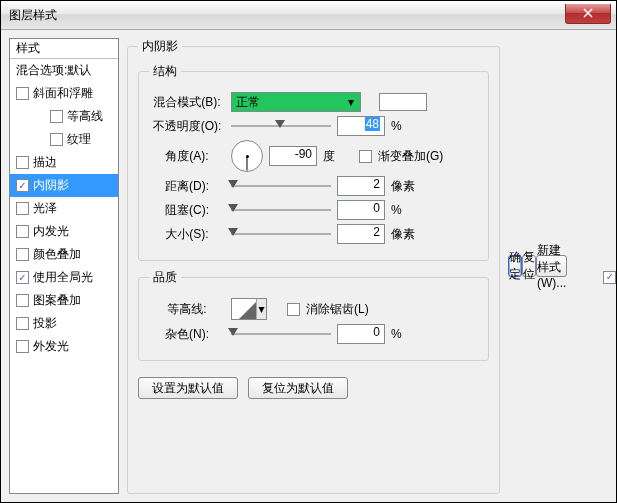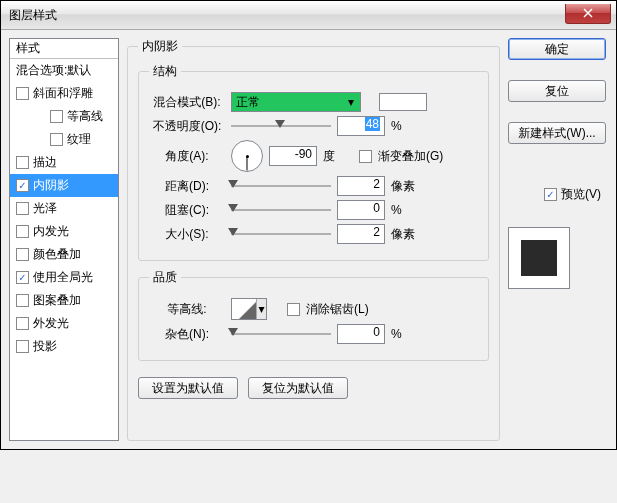--- a/index.html
+++ b/index.html
@@ -1,17 +1,17 @@
 <!DOCTYPE html>
 <html><head>
 <meta charset="utf-8">
 <style>
 * { box-sizing: border-box; margin: 0; padding: 0; font-family: "Microsoft YaHei", "SimSun", sans-serif; font-size: 12px; }
 body { background: #f0f0f0; }
-.dialog { width: 617px; height: 450px; border: 1px solid #000; background: #f0f0f0; display: flex; flex-direction: column; }
+.dialog { width: 617px; height: 503px; border: 1px solid #000; background: #f0f0f0; display: flex; flex-direction: column; }
 .titlebar { height: 29px; background: linear-gradient(#fff, #e8e8e8 45%, #d8d8d8 50%, #e8e8e8); display: flex; align-items: center; padding-left: 8px; border-bottom: 1px solid #aaa; }
 .titlebar-text { flex: 1; color: #000; }
 .close-btn { width: 46px; height: 20px; margin-right: 5px; margin-top: -3px; background: linear-gradient(#e49a9a, #c75050 45%, #b03030 50%, #c04040); border: 1px solid #8a2a2a; border-top: none; border-radius: 0 0 3px 3px; display: flex; align-items: center; justify-content: center; color: #fff; cursor: pointer; }
 .close-btn svg { width: 10px; height: 10px; }
 .body { flex: 1; display: flex; padding: 8px; gap: 8px; }
 .sidebar { width: 110px; border: 1px solid #828790; background: #fff; }
 .sidebar-header { padding: 1px 6px; border-bottom: 1px solid #c0c0c0; }
 .sidebar-item { padding: 3px 6px; display: flex; align-items: center; gap: 4px; cursor: pointer; }
 .sidebar-item.child { padding-left: 40px; }
 .sidebar-item.selected { background: #3399ff; color: #fff; }
@@ -31,21 +31,21 @@
 .num-input { width: 48px; height: 20px; border: 1px solid #828790; background: #fff; padding: 0 4px; text-align: right; }
 .num-input .sel { background: #3399ff; color: #fff; padding: 0 1px; }
 .unit { min-width: 30px; }
 .angle-wheel { width: 32px; height: 32px; border: 1px solid #828790; border-radius: 50%; background: #fff; position: relative; cursor: pointer; }
 .angle-dot { position: absolute; width: 3px; height: 3px; background: #000; border-radius: 50%; left: 14px; top: 14px; }
 .angle-line { position: absolute; width: 14px; height: 1px; background: #000; left: 15px; top: 15px; transform-origin: left center; transform: rotate(90deg); }
 .contour { width: 36px; height: 22px; border: 1px solid #828790; background: linear-gradient(135deg, #fff 0%, #fff 48%, #666 52%, #666 100%); display: flex; align-items: center; justify-content: flex-end; cursor: pointer; }
 .contour-arrow { width: 10px; height: 100%; background: #e8e8e8; border-left: 1px solid #aaa; display: flex; align-items: center; justify-content: center; }
 .btn-row { display: flex; gap: 10px; margin-top: 8px; justify-content: flex-start; }
 .btn { min-width: 100px; height: 22px; border: 1px solid #828790; background: linear-gradient(#fdfdfd, #e8e8e8); border-radius: 3px; cursor: pointer; display: flex; align-items: center; justify-content: center; }
-.right-col { width: 100px; display: flex; flex-direction: column; gap: 20px; align-items: flex-start; }
+.right-col { width: 100px; display: flex; flex-direction: row; gap: 0; align-items: center; }
 .right-btn { width: 98px; height: 22px; border: 1px solid #828790; background: linear-gradient(#fdfdfd, #e8e8e8); border-radius: 3px; cursor: pointer; display: flex; align-items: center; justify-content: center; }
 .right-btn.default { border: 1px solid #3a67d1; box-shadow: 0 0 0 1px #8ab0e8 inset; }
 .preview-row { display: flex; align-items: center; gap: 4px; margin-top: 22px; padding-left: 36px; }
 .preview-box { width: 62px; height: 62px; border: 1px solid #828790; background: #fff; display: flex; align-items: center; justify-content: center; margin-top: 4px; }
 .preview-inner { width: 36px; height: 36px; background: #2a2a2a; }
 .outer-fs { flex: 1; display: flex; flex-direction: column; gap: 8px; }
 </style>
 </head>
 <body>
 
@@ -100,25 +100,25 @@
           <div class="sidebar-item">
             <span class="checkbox checked"></span>
             <span>使用全局光</span>
           </div>
           <div class="sidebar-item">
             <span class="checkbox"></span>
             <span>图案叠加</span>
           </div>
           <div class="sidebar-item">
             <span class="checkbox"></span>
+            <span>投影</span>
+          </div>
+          <div class="sidebar-item">
+            <span class="checkbox"></span>
             <span>外发光</span>
-          </div>
-          <div class="sidebar-item">
-            <span class="checkbox"></span>
-            <span>投影</span>
           </div>
         </div>
     </div>
 
     <div class="main">
       <fieldset class="outer-fs">
         <legend>内阴影</legend>
 
         <fieldset>
           <legend>结构</legend>

